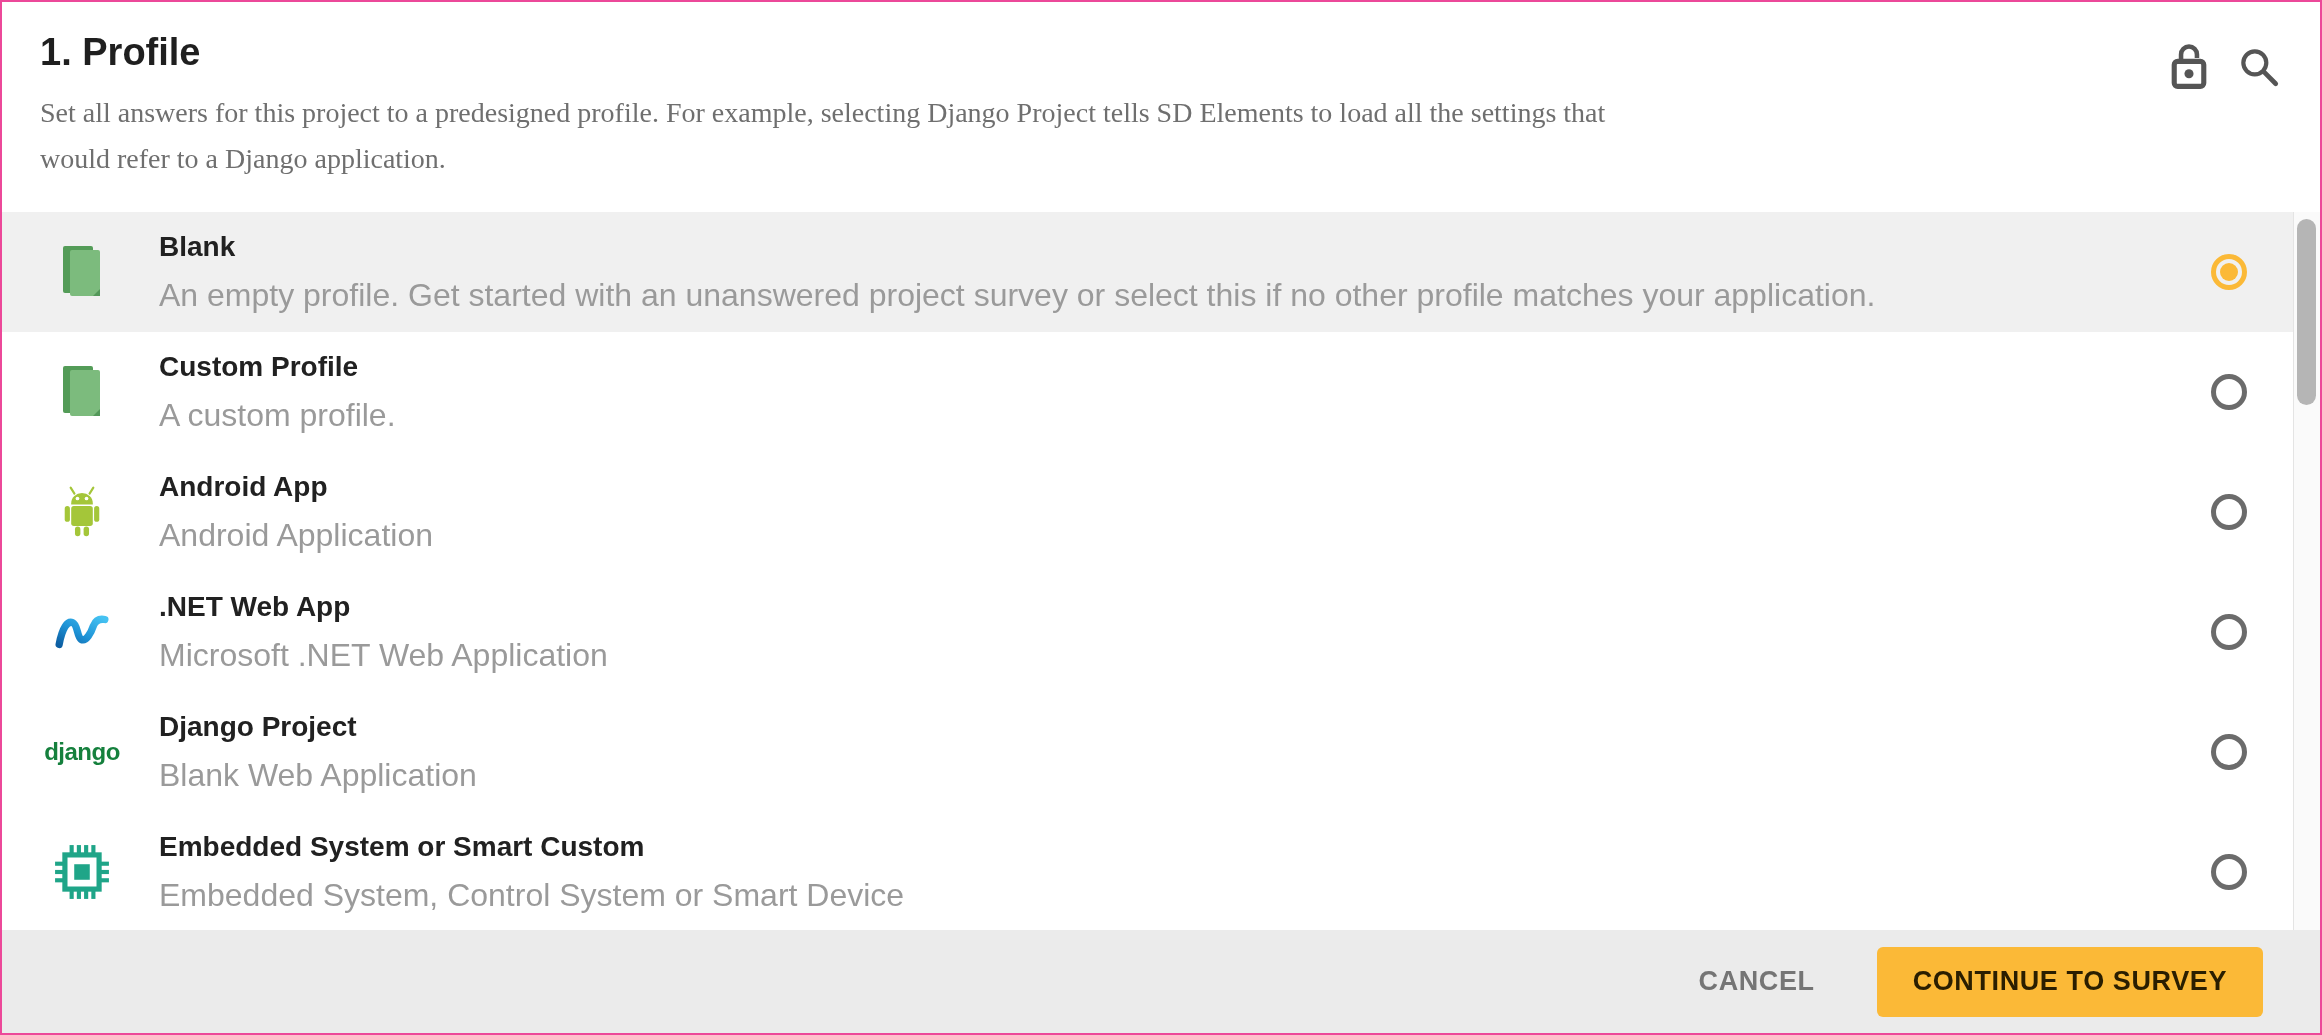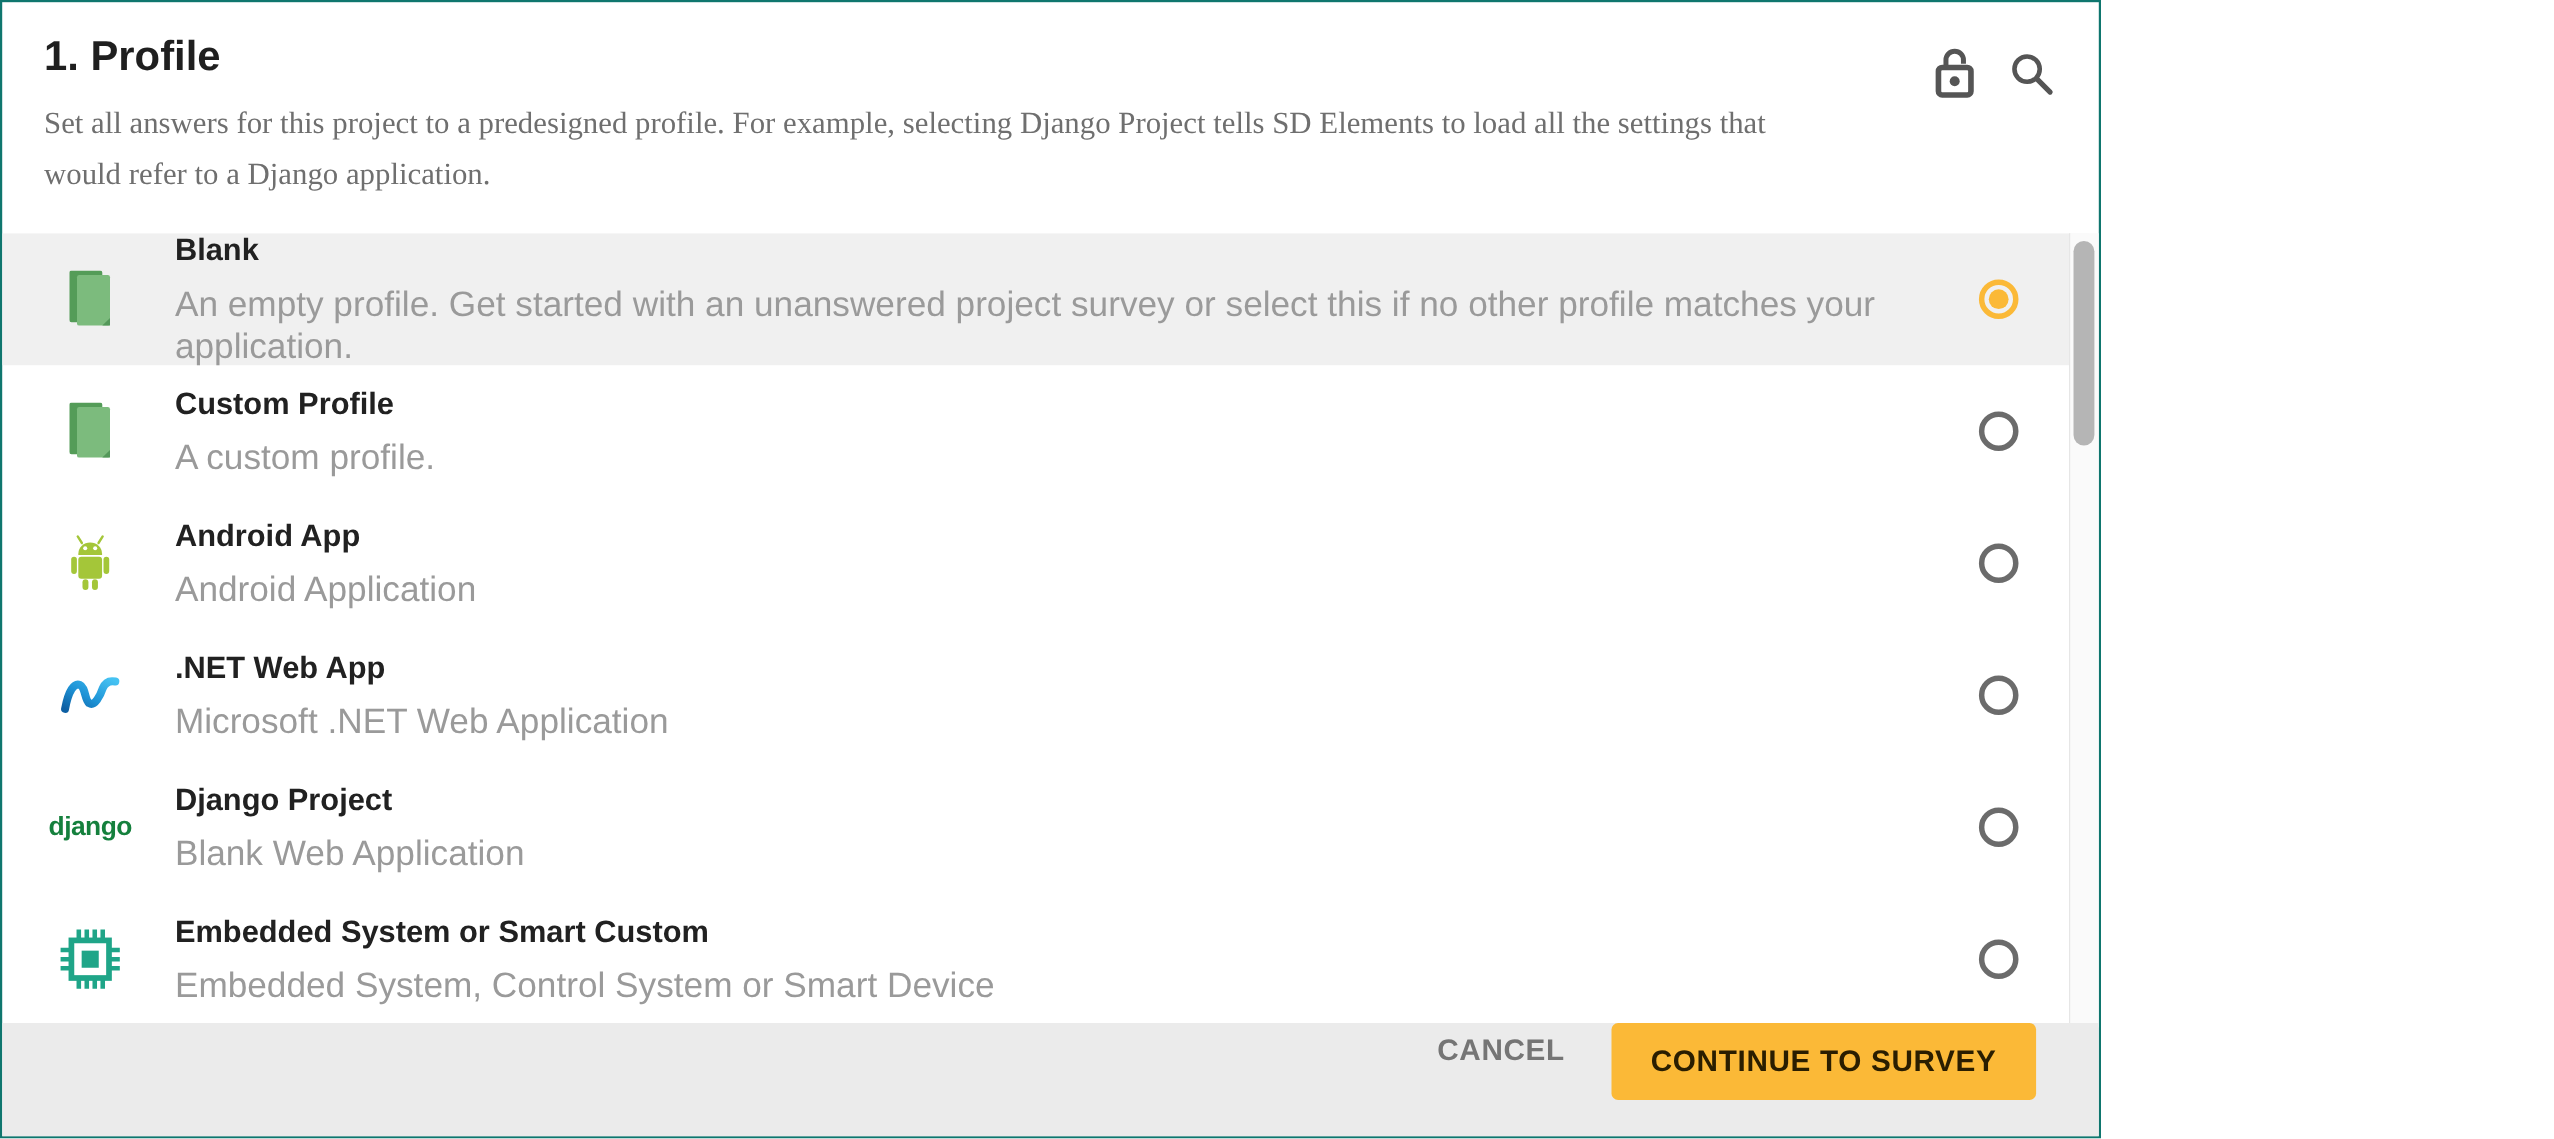--- a/index.html
+++ b/index.html
@@ -1,18 +1,18 @@
 <!DOCTYPE html>
 <html style="--accent: #FBB937; --selected-bg: #F0F0F0; --footer-bg: #EBEBEB;"><head>
 <meta charset="utf-8">
 <style>
   html,body{margin:0;padding:0;background:#fff;}
   .dialog{
-    position:relative;width:1910px;height:1035px;background:#ffffff;
-    border:2px solid #0f766e;box-sizing:border-box;overflow:hidden;
+    position:relative;width:2322px;height:1035px;background:#ffffff;
+    border:2px solid #ec4899;box-sizing:border-box;overflow:hidden;
     font-family:"Liberation Sans",sans-serif;
   }
   
   .header{padding:28px 40px 0 38px;}
   .title{font-size:38px;font-weight:700;color:#1f1f1f;line-height:1.2;}
   .desc{margin-top:14px;font-size:28px;line-height:46px;color:#6f6f6f;max-width:1600px;font-family:Liberation Serif, serif;}
   .header-icons{position:absolute;top:40px;right:36px;display:flex;gap:20px;align-items:center;}
   .icon-btn{width:50px;height:50px;display:flex;align-items:center;justify-content:center;
     background:none;border:none;cursor:pointer;padding:0;}
   
@@ -29,21 +29,21 @@
   .radio.checked{border-color:var(--accent,#fbb937);}
   .radio.checked::after{content:"";position:absolute;inset:4px;border-radius:50%;
     background:var(--accent,#fbb937);}
   
   .scrollbar{position:absolute;top:210px;right:0;width:27px;height:722px;
     background:#fafafa;border-left:1px solid #e4e4e4;box-sizing:border-box;}
   .scroll-thumb{position:absolute;top:7px;left:3px;width:19px;height:186px;
     border-radius:10px;background:#b5b5b5;}
   
   .footer{position:absolute;left:0;right:0;bottom:0;height:103px;background:var(--footer-bg,#ebebeb);
-    display:flex;align-items:flex-start;justify-content:flex-end;gap:26px;
+    display:flex;align-items:center;justify-content:flex-end;gap:46px;
     padding-right:57px;box-sizing:border-box;}
   .btn-cancel{font-family:inherit;font-size:27px;font-weight:700;letter-spacing:0.6px;
     color:#757575;background:none;border:none;cursor:pointer;padding:10px 16px;}
   .btn-continue{font-family:inherit;font-size:27px;font-weight:700;letter-spacing:0.6px;
     color:#2a1e00;background:var(--accent,#fbb937);border:none;border-radius:6px;
     height:70px;padding:0 36px;cursor:pointer;}
 </style>
 </head>
 <body>
 

